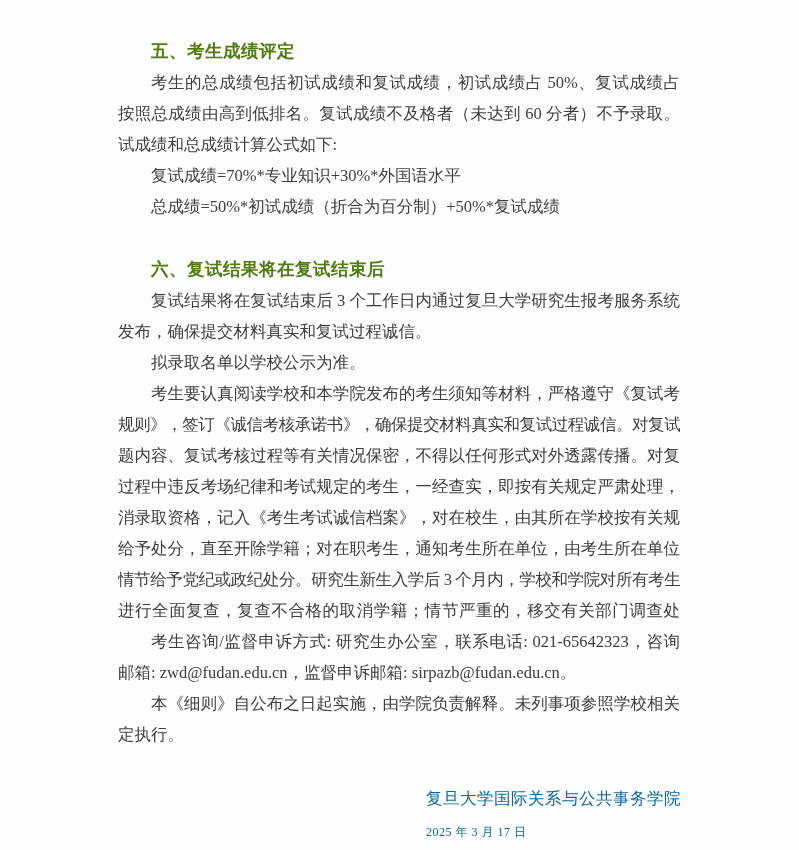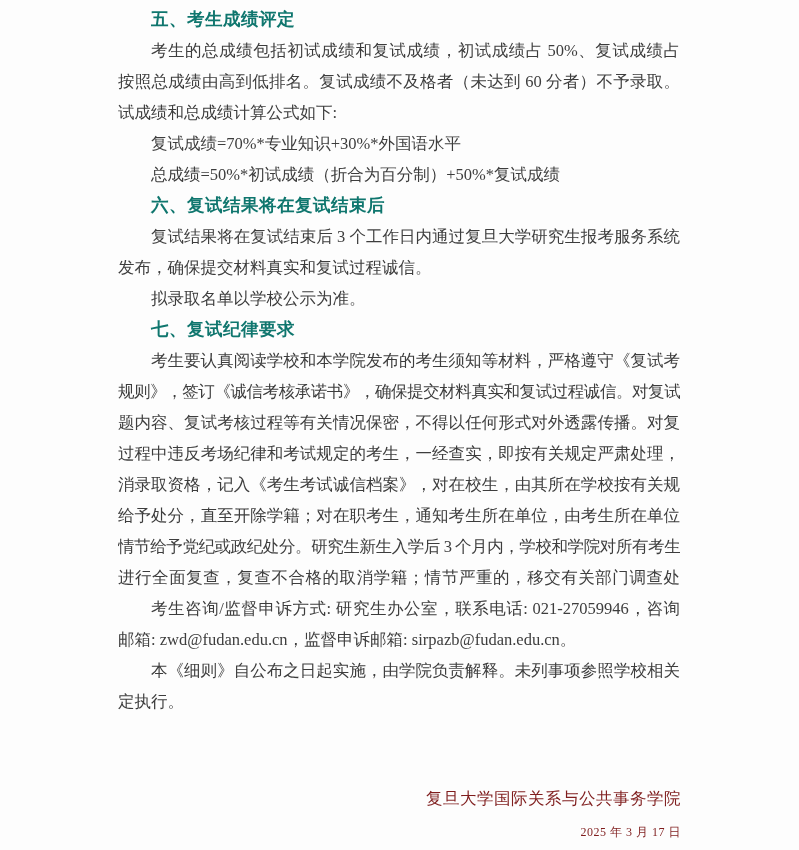--- a/index.html
+++ b/index.html
@@ -27,31 +27,32 @@
   .line.end {
     text-align:left;
     text-align-last:left;
   }
   .indent { text-indent:33px; }
   .tight { letter-spacing:-0.7px; }
   .heading {
     font-family:"Liberation Sans","DejaVu Sans",sans-serif;
     font-weight:bold;
     font-size:17.5px;
-    color:#0f766e;
+    color:#4d7c0f;
     text-align:left;
     text-align-last:left;
     letter-spacing:0.5px;
+    margin-top:32px;
   }
   .signature {
     position:absolute;
     right:118px; top:783px;
-    text-align:right;
+    text-align:left;
     font-family:"Liberation Serif","DejaVu Serif",serif;
-    color:#7f1d1d;
+    color:#0369a1;
   }
   .sig-org {
     font-size:16.5px;
     line-height:31px;
     letter-spacing:0.5px;
   }
   .sig-date {
     font-size:12px;
     line-height:36px;
     letter-spacing:0.5px;
@@ -68,31 +69,30 @@
     <div class="line">按照总成绩由高到低排名。复试成绩不及格者（未达到 60 分者）不予录取。复</div>
     <div class="line end">试成绩和总成绩计算公式如下:</div>
     <div class="line end indent">复试成绩=70%*专业知识+30%*外国语水平</div>
     <div class="line end indent">总成绩=50%*初试成绩（折合为百分制）+50%*复试成绩</div>
 
     <div class="line heading indent">六、复试结果将在复试结束后</div>
     <div class="line indent">复试结果将在复试结束后 3 个工作日内通过复旦大学研究生报考服务系统</div>
     <div class="line end">发布，确保提交材料真实和复试过程诚信。</div>
     <div class="line end indent">拟录取名单以学校公示为准。</div>
 
-    <div class="line heading indent">七、复试纪律要求</div>
     <div class="line indent">考生要认真阅读学校和本学院发布的考生须知等材料，严格遵守《复试考场</div>
     <div class="line tight">规则》，签订《诚信考核承诺书》，确保提交材料真实和复试过程诚信。对复试试</div>
     <div class="line">题内容、复试考核过程等有关情况保密，不得以任何形式对外透露传播。对复试</div>
     <div class="line">过程中违反考场纪律和考试规定的考生，一经查实，即按有关规定严肃处理，取</div>
     <div class="line">消录取资格，记入《考生考试诚信档案》，对在校生，由其所在学校按有关规定</div>
     <div class="line">给予处分，直至开除学籍；对在职考生，通知考生所在单位，由考生所在单位视</div>
     <div class="line tight">情节给予党纪或政纪处分。研究生新生入学后 3 个月内，学校和学院对所有考生</div>
     <div class="line">进行全面复查，复查不合格的取消学籍；情节严重的，移交有关部门调查处理。</div>
 
-    <div class="line indent">考生咨询/监督申诉方式: 研究生办公室，联系电话: 021-27059946，咨询</div>
+    <div class="line indent">考生咨询/监督申诉方式: 研究生办公室，联系电话: 021-65642323，咨询</div>
     <div class="line end">邮箱: zwd@fudan.edu.cn，监督申诉邮箱: sirpazb@fudan.edu.cn。</div>
 
     <div class="line indent">本《细则》自公布之日起实施，由学院负责解释。未列事项参照学校相关规</div>
     <div class="line end">定执行。</div>
 
   </div>
 
   <div class="signature">
     <div class="sig-org">复旦大学国际关系与公共事务学院</div>
     <div class="sig-date">2025 年 3 月 17 日</div>

